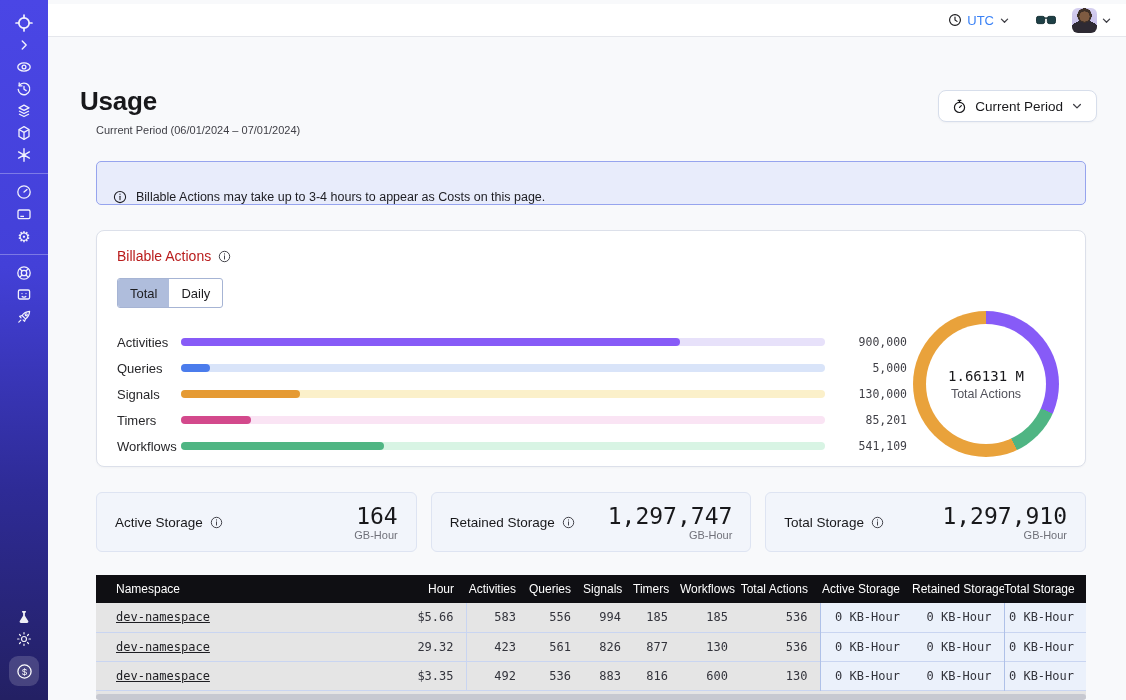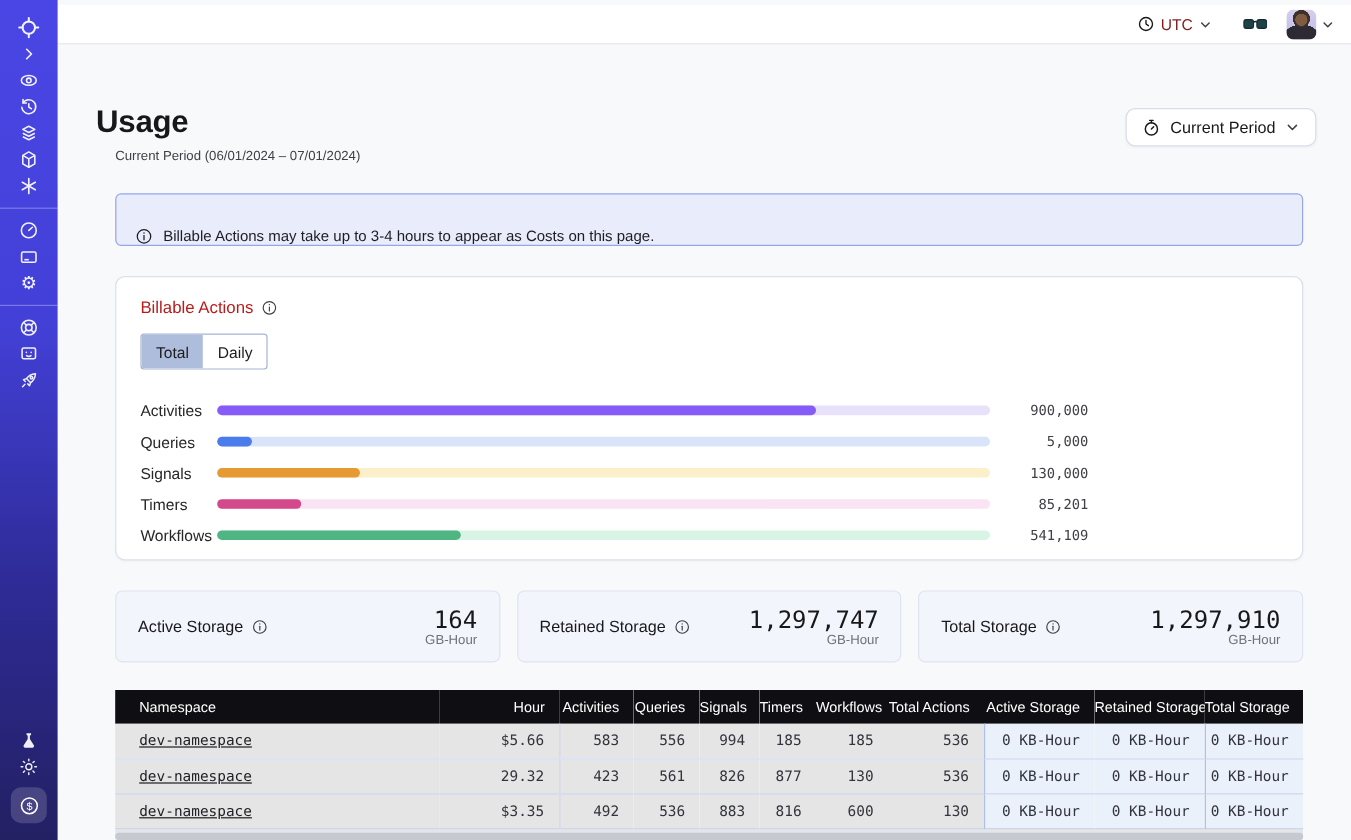--- a/index.html
+++ b/index.html
@@ -17,21 +17,21 @@
   .side-spacer { flex:1 1 auto; }
   .side-gear { font-size:15px; line-height:1; }
   .coin-wrap { width:30px; height:30px; border-radius:9px; background:rgba(255,255,255,.16);
     display:flex; align-items:center; justify-content:center; color:#fff; cursor:pointer; margin-top:6px; }
 
   
   .pane { position:absolute; left:48px; top:0; width:1078px; height:700px; background:#F8F9FB; }
   .topbar { position:absolute; left:0; top:4px; width:1078px; height:33px; background:#FFFFFF;
     border-bottom:1px solid #E5E7EC; display:flex; align-items:center; justify-content:flex-end;
     padding-right:14px; gap:0; }
-  .tz { display:flex; align-items:center; gap:5px; color:#7f1d1d; font-size:13px; cursor:pointer; }
+  .tz { display:flex; align-items:center; gap:5px; color:#3b82f6; font-size:13px; cursor:pointer; }
   .tz svg { display:block; }
   .top-gap-lg { width:26px; } .top-gap-sm { width:16px; }
   .glasses { cursor:pointer; display:flex; }
   .avatar-group { display:flex; align-items:center; gap:4px; cursor:pointer; }
   .avatar { width:25px; height:25px; border-radius:6px;
     background:
       radial-gradient(circle at 50% 34%, #7E5B41 0 24%, transparent 25%),
       radial-gradient(circle at 50% 30%, #3E3028 0 33%, transparent 34%),
       radial-gradient(ellipse 60% 42% at 50% 92%, #2E2A33 0 99%, transparent 100%),
       linear-gradient(180deg,#D5CFEF,#BFB7E6); }
@@ -71,21 +71,21 @@
     justify-content:center; z-index:2; gap:3px; }
   .donut-total { font-size:14px; color:#18181B; }
   .donut-sub { font-size:12.5px; color:#52525B; }
 
   
   .storage-row { position:absolute; left:48px; top:492px; width:990px; display:flex; gap:14px; }
   .storage-card { flex:1 1 0; height:60px; background:#F2F5FB; border:1px solid #DEE4F2; border-radius:6px;
     display:flex; align-items:center; justify-content:space-between; padding:0 18px; }
   .storage-label { display:flex; align-items:center; gap:7px; font-size:13.5px; color:#18181B; }
   .storage-val-wrap { text-align:right; }
-  .storage-value { font-size:20px; color:#18181B; line-height:1.15; }
+  .storage-value { font-size:23px; color:#18181B; line-height:1.15; }
   .storage-unit { font-size:11px; color:#70717A; }
 
   
   .usage-table-wrap { position:absolute; left:48px; top:575px; width:990px; }
   table.usage { width:990px; border-collapse:collapse; table-layout:fixed; }
   .usage thead th { background:#0F0F13; color:#FFFFFF; font-size:12px; font-weight:500; height:28px;
     text-align:right; padding:0 12px 0 0; white-space:nowrap; overflow:hidden; }
   .usage thead th.h-left { text-align:left; padding:0 0 0 20px; }
   .usage tbody td { background:#e5e5e5; font-family:"DejaVu Sans Mono", monospace; font-size:12px; color:#33343C;
     height:29px; text-align:right; padding:0 12px 0 0; border-top:1px solid #C9D5F1; white-space:nowrap; overflow:hidden; }
@@ -309,20 +309,26 @@
 
   <div class="bar-row">
     <span class="bar-label">Workflows</span>
     <span class="bar-track" style="background: rgb(216, 244, 228);">
       <span class="bar-fill" style="background: rgb(79, 181, 131); width: 31.5%;"></span>
     </span>
     <span class="bar-value mono">541,109</span>
   </div>
 </div>
 
+    <div class="donut" id="donut-ring" style="background: conic-gradient(rgb(135, 91, 247) 0deg, rgb(135, 91, 247) 114deg, rgb(79, 181, 131) 114deg, rgb(79, 181, 131) 155deg, rgb(233, 162, 59) 155deg, rgb(233, 162, 59) 360deg);">
+      <div class="donut-center">
+        <div class="donut-total mono">1.66131 M</div>
+        <div class="donut-sub">Total Actions</div>
+      </div>
+    </div>
   </section>
 
   <div class="storage-row" id="storage-row">
   <div class="storage-card">
     <div class="storage-label">
       <span>Active Storage</span>
       <svg width="13" height="13" viewBox="0 0 16 16" fill="none" stroke="#3F3F46" stroke-width="1.2">
         <circle cx="8" cy="8" r="6.4"></circle>
             <path d="M8 7.2 V11.2" stroke-linecap="round"></path>
             <circle cx="8" cy="4.8" r="0.7" fill="#3F3F46" stroke="none"></circle>

